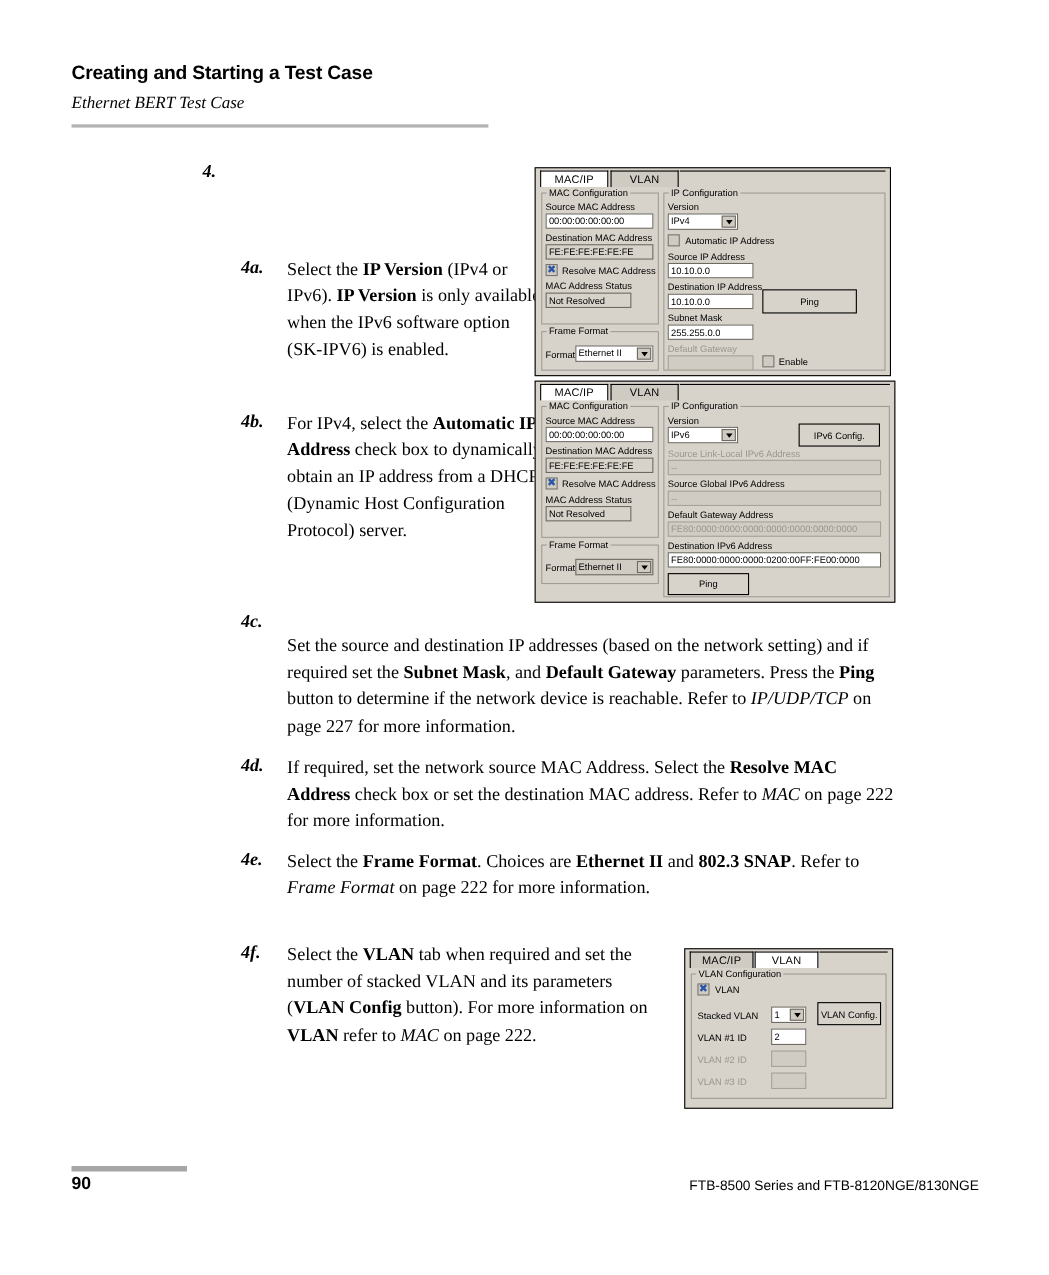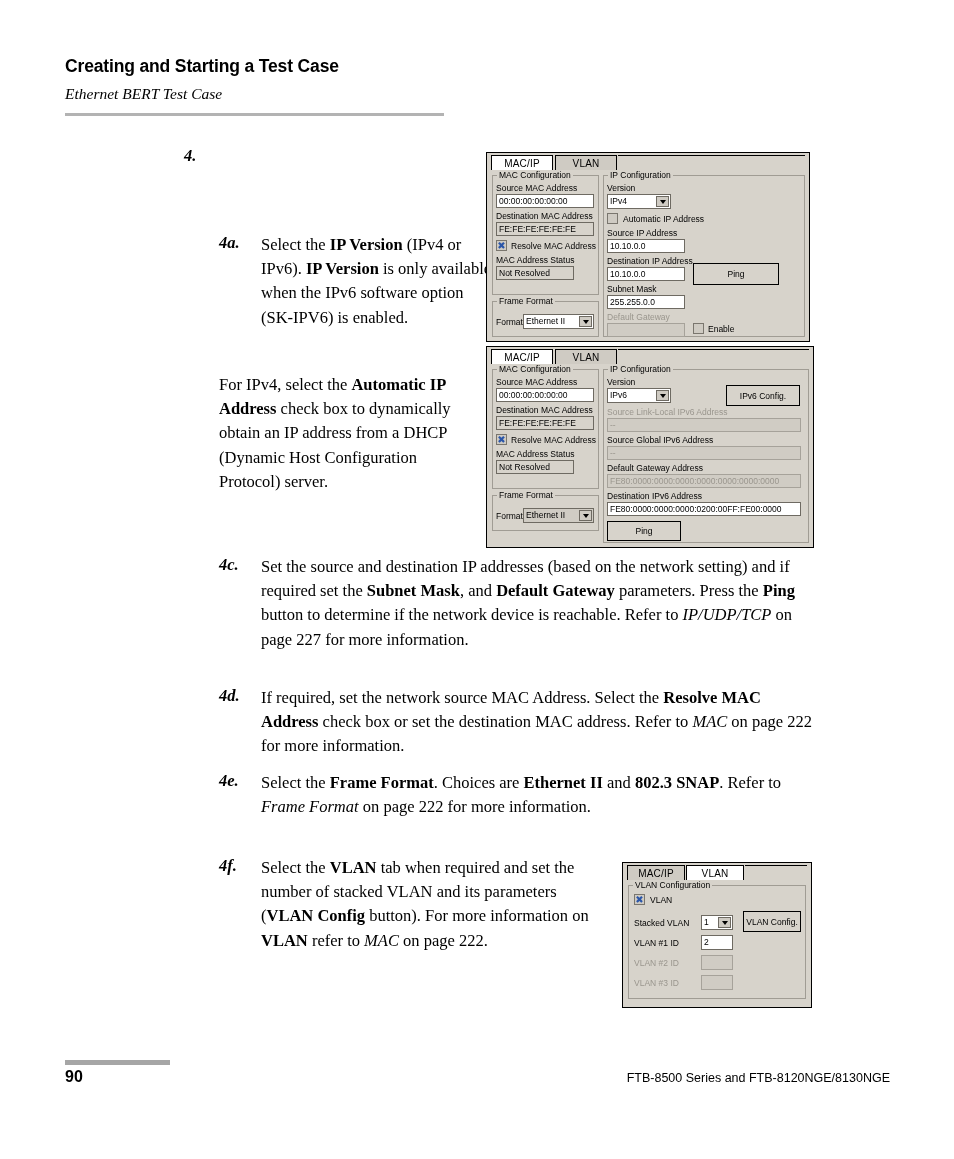--- a/index.html
+++ b/index.html
@@ -60,21 +60,21 @@
   #step4a     { left:219px; top:233px; width:275px; }
   #step4a .step-num { width:42px; }
   #step4a .step-body { width:232px; }
 
   #step4b     { left:219px; top:373px; width:275px; }
   #step4b .step-num { width:42px; }
   #step4b .step-body { width:232px; }
 
   #step4c     { left:219px; top:555px; width:600px; }
   #step4c .step-num { width:42px; }
-  #step4c .step-body { width:558px; }
+  #step4c .step-body { width:558px;margin-top:20px; }
 
   #step4d     { left:219px; top:686px; width:600px; }
   #step4d .step-num { width:42px; }
   #step4d .step-body { width:558px; }
 
   #step4e     { left:219px; top:771px; width:600px; }
   #step4e .step-num { width:42px; }
   #step4e .step-body { width:558px; }
 
   #step4f     { left:219px; top:856px; width:380px; }
@@ -212,20 +212,21 @@
 <div class="step" id="step4">
   <div class="step-num">4.</div>
 </div>
 
 <div class="step" id="step4a">
   <div class="step-num">4a.</div>
   <div class="step-body"><span>Select the </span><b>IP Version</b><span> (IPv4 or IPv6). </span><b>IP Version</b><span> is only available when the IPv6 software option (SK-IPV6) is enabled.</span></div>
 </div>
 
 <div class="step" id="step4b">
+  <div class="step-num">4b.</div>
   <div class="step-body"><span>For IPv4, select the </span><b>Automatic IP Address</b><span> check box to dynamically obtain an IP address from a DHCP (Dynamic Host Configuration Protocol) server.</span></div>
 </div>
 
 <div class="step" id="step4c">
   <div class="step-num">4c.</div>
   <div class="step-body"><span>Set the source and destination IP addresses (based on the network setting) and if required set the </span><b>Subnet Mask</b><span>, and </span><b>Default Gateway</b><span> parameters. Press the </span><b>Ping</b><span> button to determine if the network device is reachable. Refer to </span><i>IP/UDP/TCP</i><span> on page 227 for more information.</span></div>
 </div>
 
 <div class="step" id="step4d">
   <div class="step-num">4d.</div>

